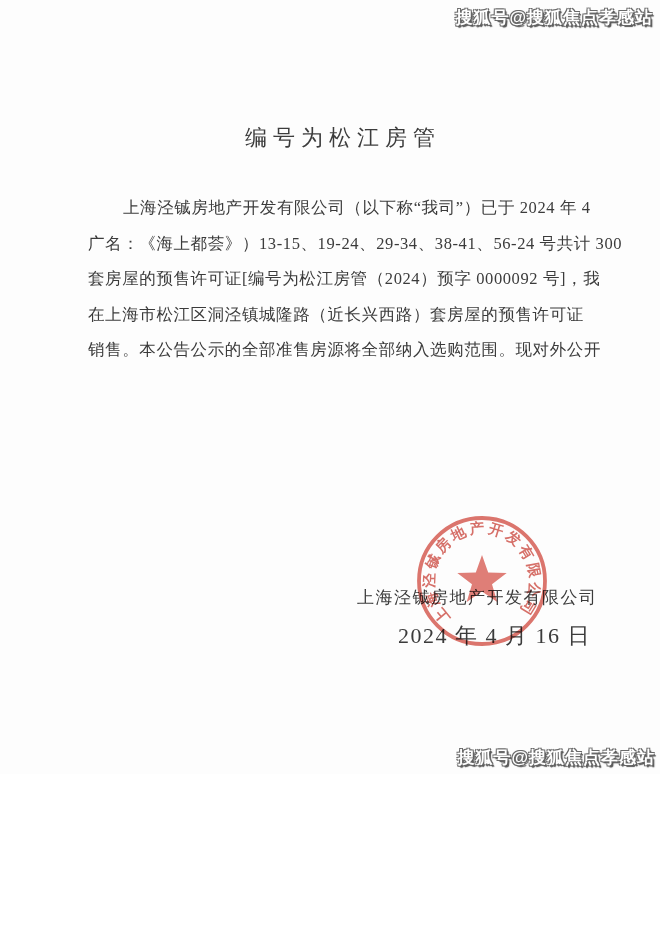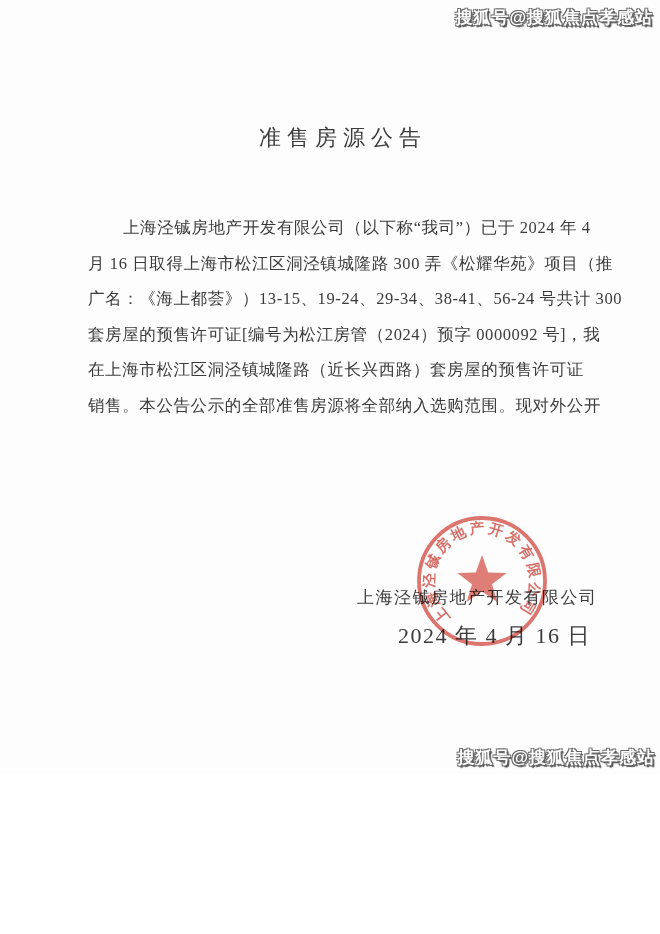--- a/index.html
+++ b/index.html
@@ -57,21 +57,21 @@
     width: 496px;
     font-size: 16.5px;
     color: #3b3b3b;
     letter-spacing: 0.6px;
   }
   .notice-body .line {
     line-height: 35.5px;
     height: 35.5px;
     white-space: nowrap;
   }
-  .notice-body .line.indent { padding-left: 35px; margin-top: 20px; }
+  .notice-body .line.indent { padding-left: 35px; }
   .sig-company {
     position: absolute;
     top: 586px;
     left: 357px;
     font-size: 17px;
     letter-spacing: 1.5px;
     color: #3b3b3b;
     white-space: nowrap;
   }
   .sig-date {
@@ -99,25 +99,24 @@
 </style>
 </head>
 <body>
 
 <div class="page">
 
   <div class="scan-line"></div>
 
   <div class="watermark wm-top">搜狐号@搜狐焦点孝感站</div>
 
-  <div class="title">准售房源公告</div>
+  <div class="title">编号为松江房管</div>
 
   <div class="notice-body">
     <div class="line indent">上海泾铖房地产开发有限公司（以下称“我司”）已于 2024 年 4</div>
-    <div class="line">月 16 日取得上海市松江区洞泾镇城隆路 300 弄《松耀华苑》项目（推</div>
     <div class="line">广名：《海上都荟》）13-15、19-24、29-34、38-41、56-24 号共计 300</div>
     <div class="line">套房屋的预售许可证[编号为松江房管（2024）预字 0000092 号]，我</div>
     <div class="line">在上海市松江区洞泾镇城隆路（近长兴西路）套房屋的预售许可证</div>
     <div class="line">销售。本公告公示的全部准售房源将全部纳入选购范围。现对外公开</div>
   </div>
 
   <div class="sig-company">上海泾铖房地产开发有限公司</div>
 
   <div class="sig-date">2024 年 4 月 16 日</div>
 

